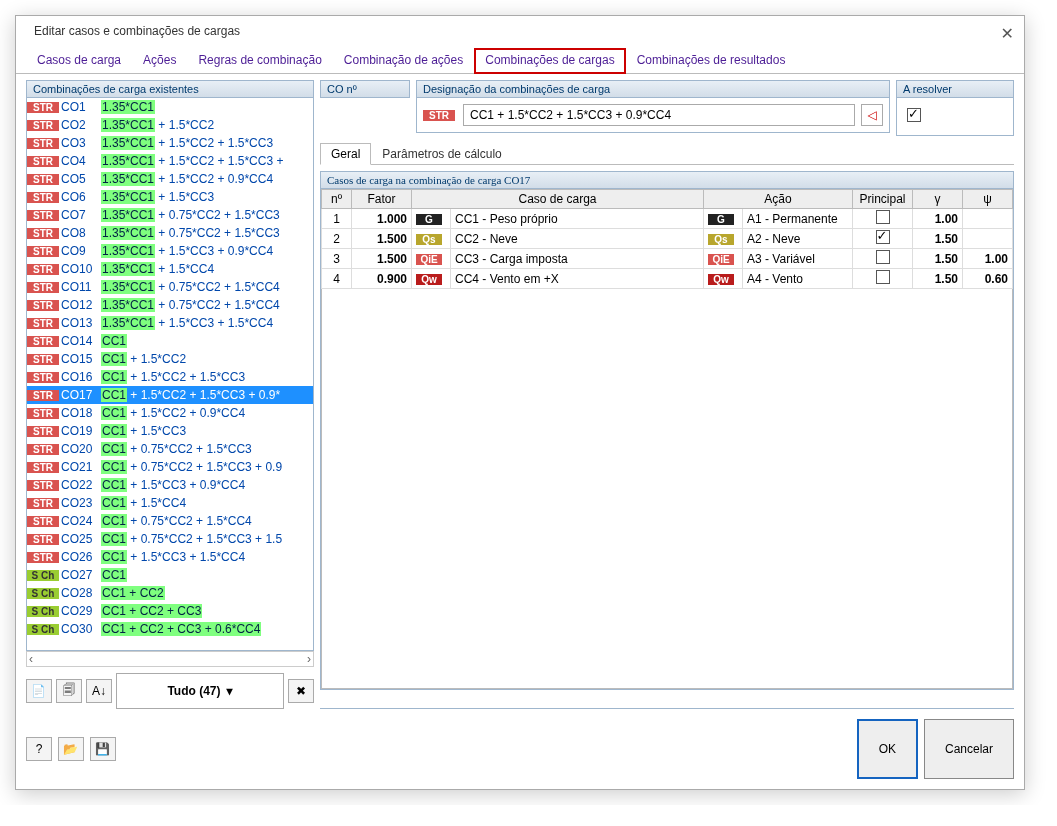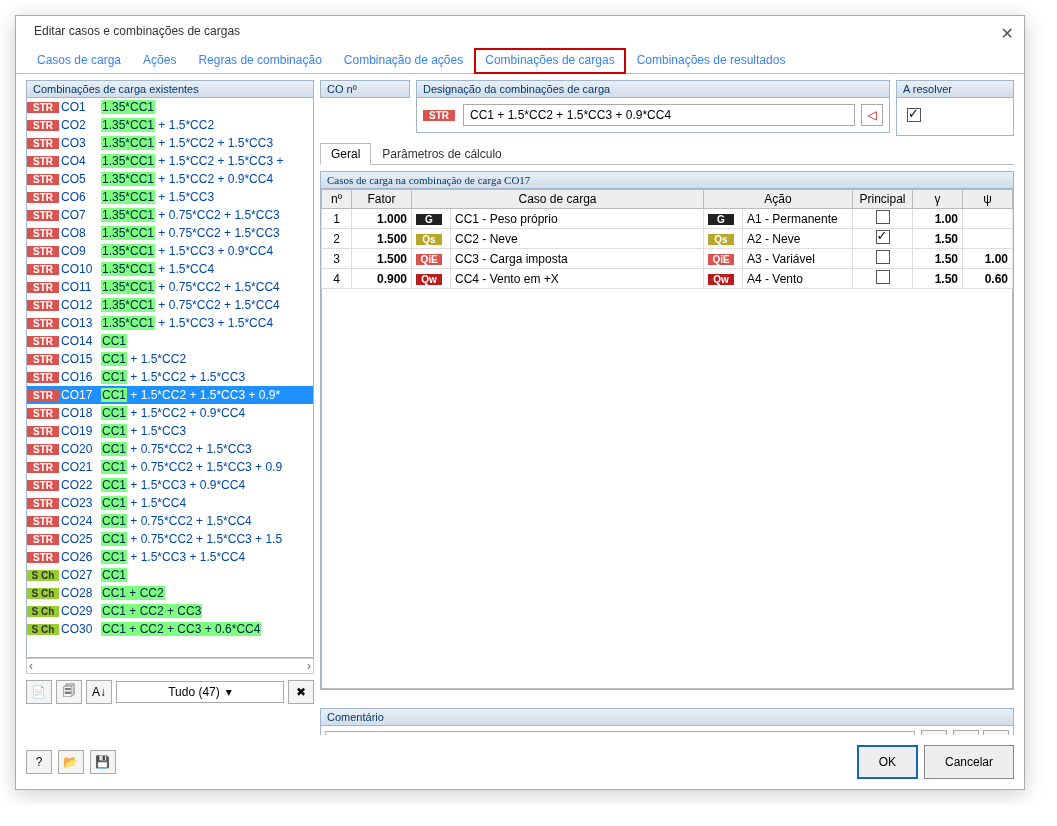--- a/index.html
+++ b/index.html
@@ -1,41 +1,41 @@
 <!DOCTYPE html>
 <html><head>
 <meta charset="utf-8">
 <style>
   * { box-sizing: border-box; margin: 0; padding: 0; font-family: "Segoe UI", Tahoma, sans-serif; font-size: 12px; }
   body { background: #fff; padding: 15px; user-select: none; }
   .dialog { width: 1010px; height: 775px; border: 1px solid #aaa; box-shadow: 0 4px 20px rgba(0,0,0,0.2); position: relative; display:flex; flex-direction:column; }
   .titlebar { display:flex; justify-content:space-between; padding:8px 10px 4px; color:#333; font-size:13px;margin-left:8px; }
   .close-x { font-size:16px; color:#555; cursor:pointer; }
   .tabs { padding: 0 10px; display:flex; gap:0; border-bottom:1px solid #bbb; }
-  .tab { padding:4px 10px 6px; color:#3b82f6; border:1px solid transparent; border-bottom:none; position:relative; top:1px; }
+  .tab { padding:4px 10px 6px; color:#4c1d95; border:1px solid transparent; border-bottom:none; position:relative; top:1px; }
   .tab.selected { border:1px solid #bbb; border-bottom:1px solid #fff; background:#fff; }
   .tab.highlight { border:2px solid #c00; padding:3px 9px 5px; }
   .content { flex:1; display:flex; gap:6px; padding:6px 10px 0; overflow:hidden; }
   .panel-title { background:linear-gradient(#e8eff6,#d2dde8); border:1px solid #9fb6cd; padding:2px 6px; color:#003a6d; font-size:11px; }
   .left-col { width:288px; display:flex; flex-direction:column; }
   .combo-list { border:1px solid #9fb6cd; border-top:none; height:560px; overflow-y:scroll; }
   .combo-row { display:flex; align-items:center; height:18px; font-size:11px; white-space:nowrap; overflow:hidden; }
   .combo-row.sel { background:#1e90ff; color:#fff; }
   .tag { display:inline-block; width:32px; text-align:center; color:#fff; font-size:10px; font-weight:bold; margin-right:2px; }
   .tag-str { background:#d9534f; }
   .tag-sch { background:#9acd32; color:#333; }
   .co-name { color:#0047ab; display:inline-block; width:40px; }
   .combo-row.sel .co-name { color:#fff; }
   .formula { display:inline-block; }
   .f-cc1 { background:#7fff7f; color:#024; padding:0 1px; }
   .f-rest { color:#0047ab; }
   .combo-row.sel .f-rest { color:#fff; }
   .left-toolbar { display:flex; gap:4px; margin-top:6px; align-items:center; }
   .tb-btn { width:26px; height:24px; border:1px solid #aaa; background:#f4f4f4; display:flex; align-items:center; justify-content:center; }
-  .tudo-dd { flex:1; border:1px solid #aaa; height:22px; display:flex; align-items:center; justify-content:center; gap:6px; }
+  .tudo-dd { flex:1; border:1px solid #aaa; height:36px; display:flex; align-items:center; justify-content:center; gap:6px;font-weight:bold; }
   .right-col { flex:1; display:flex; flex-direction:column; gap:6px; }
   .top-row { display:flex; gap:6px; }
   .field-group { }
   .co-number { width:90px; }
   .design-group { flex:1; }
   .resolve-group { width:118px; }
   .input-box { border:1px solid #aaa; height:22px; padding:2px 6px; margin:6px; display:inline-block; }
   .co-num-input { width:60px; text-align:center; }
   .design-row { display:flex; align-items:center; gap:6px; padding:6px; }
   .design-input { flex:1; height:22px; border:1px solid #aaa; padding:2px 6px; }
@@ -55,21 +55,21 @@
   .lc-badge { display:inline-block; width:26px; text-align:center; color:#fff; font-size:10px; font-weight:bold; margin-right:4px; }
   .bg-g { background:#222; } .bg-qs { background:#b8a62d; } .bg-qie { background:#d9534f; } .bg-qw { background:#b91c1c; }
   .table-body-space { height:400px; border:1px solid #bbb; border-top:none; }
   .comment-wrap { margin-top:18px; }
   .comment-row { display:flex; gap:6px; padding:4px; border:1px solid #9fb6cd; border-top:none; align-items:center; }
   .comment-input { flex:1; height:22px; border:1px solid #aaa; }
   .right-btns { margin-left:auto; display:flex; gap:4px; }
   .footer { display:flex; justify-content:space-between; align-items:center; padding:10px; }
   .footer-left { display:flex; gap:6px; }
   .footer-right { display:flex; gap:6px; }
-  .btn { border:1px solid #888; background:#eee; padding:8px 20px; }
+  .btn { border:1px solid #888; background:#eee; padding:21px 20px; }
   .btn.primary { border:2px solid #1564c0; }
   .scroll-x { height:16px; border:1px solid #ccc; display:flex; justify-content:space-between; align-items:center; padding:0 2px; color:#666; }
 </style>
 </head>
 <body>
 
 <div class="dialog">
   <div class="titlebar">
     <span>Editar casos e combinações de cargas</span>
     <span class="close-x">✕</span>

